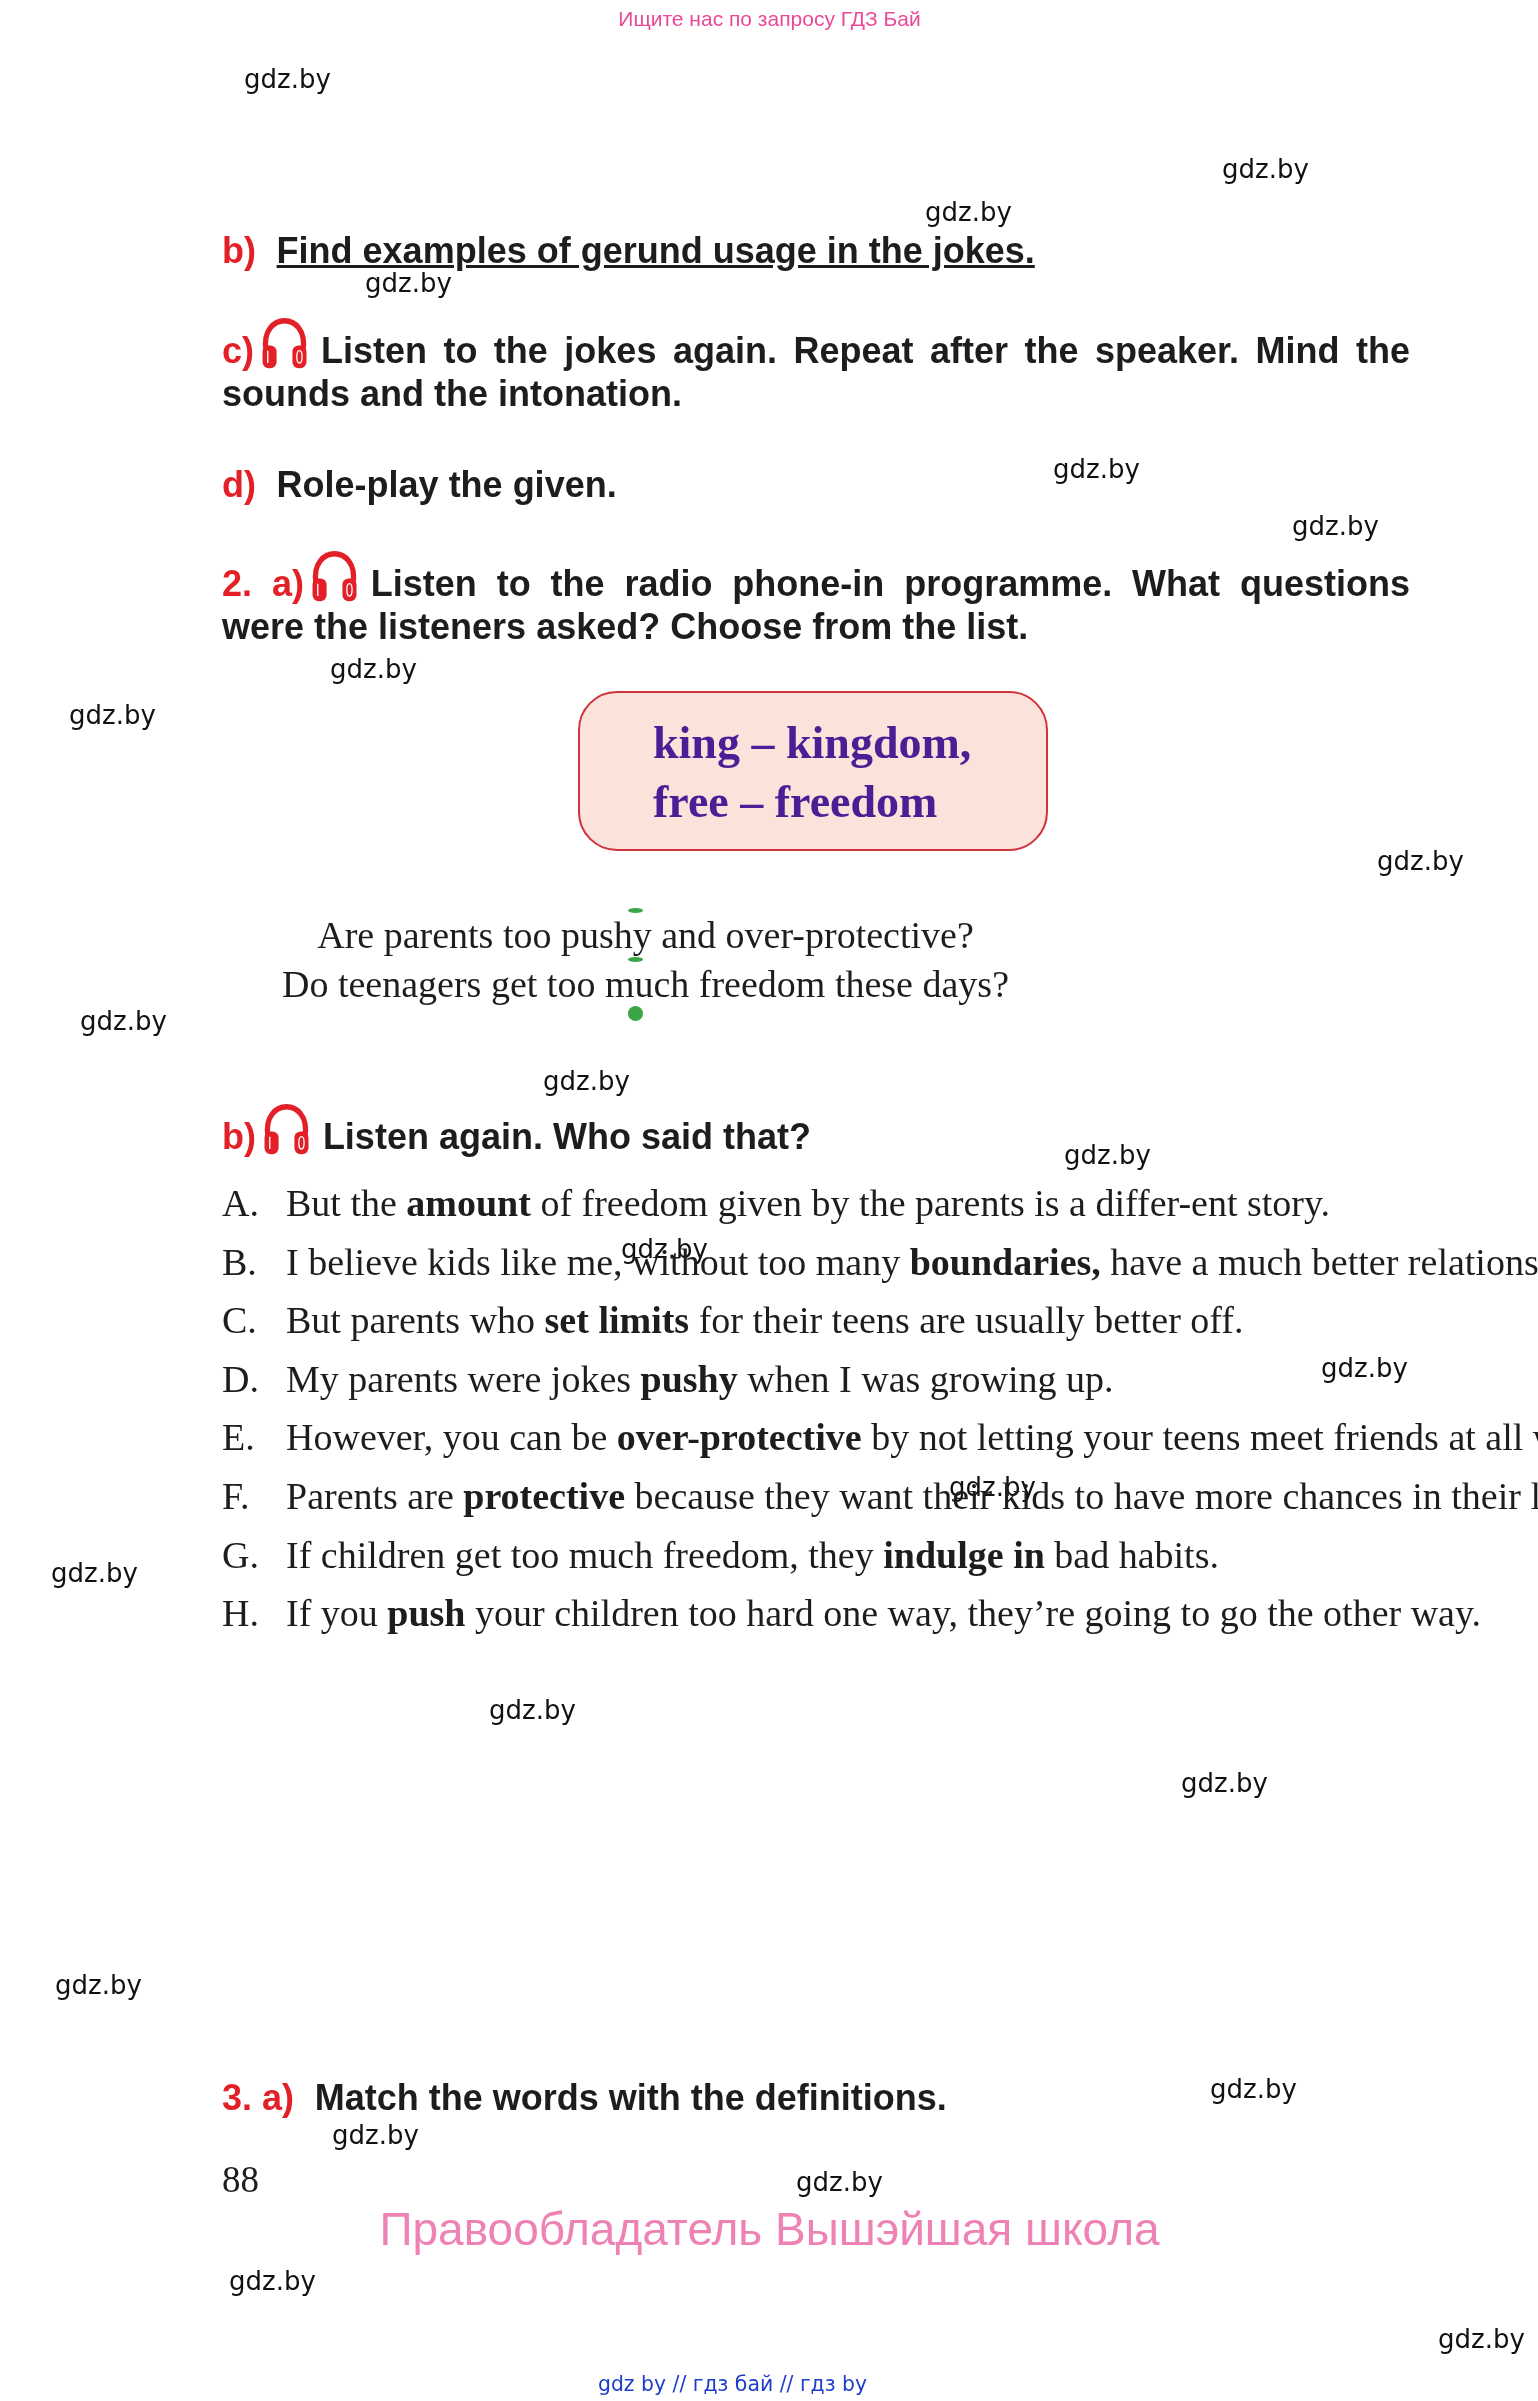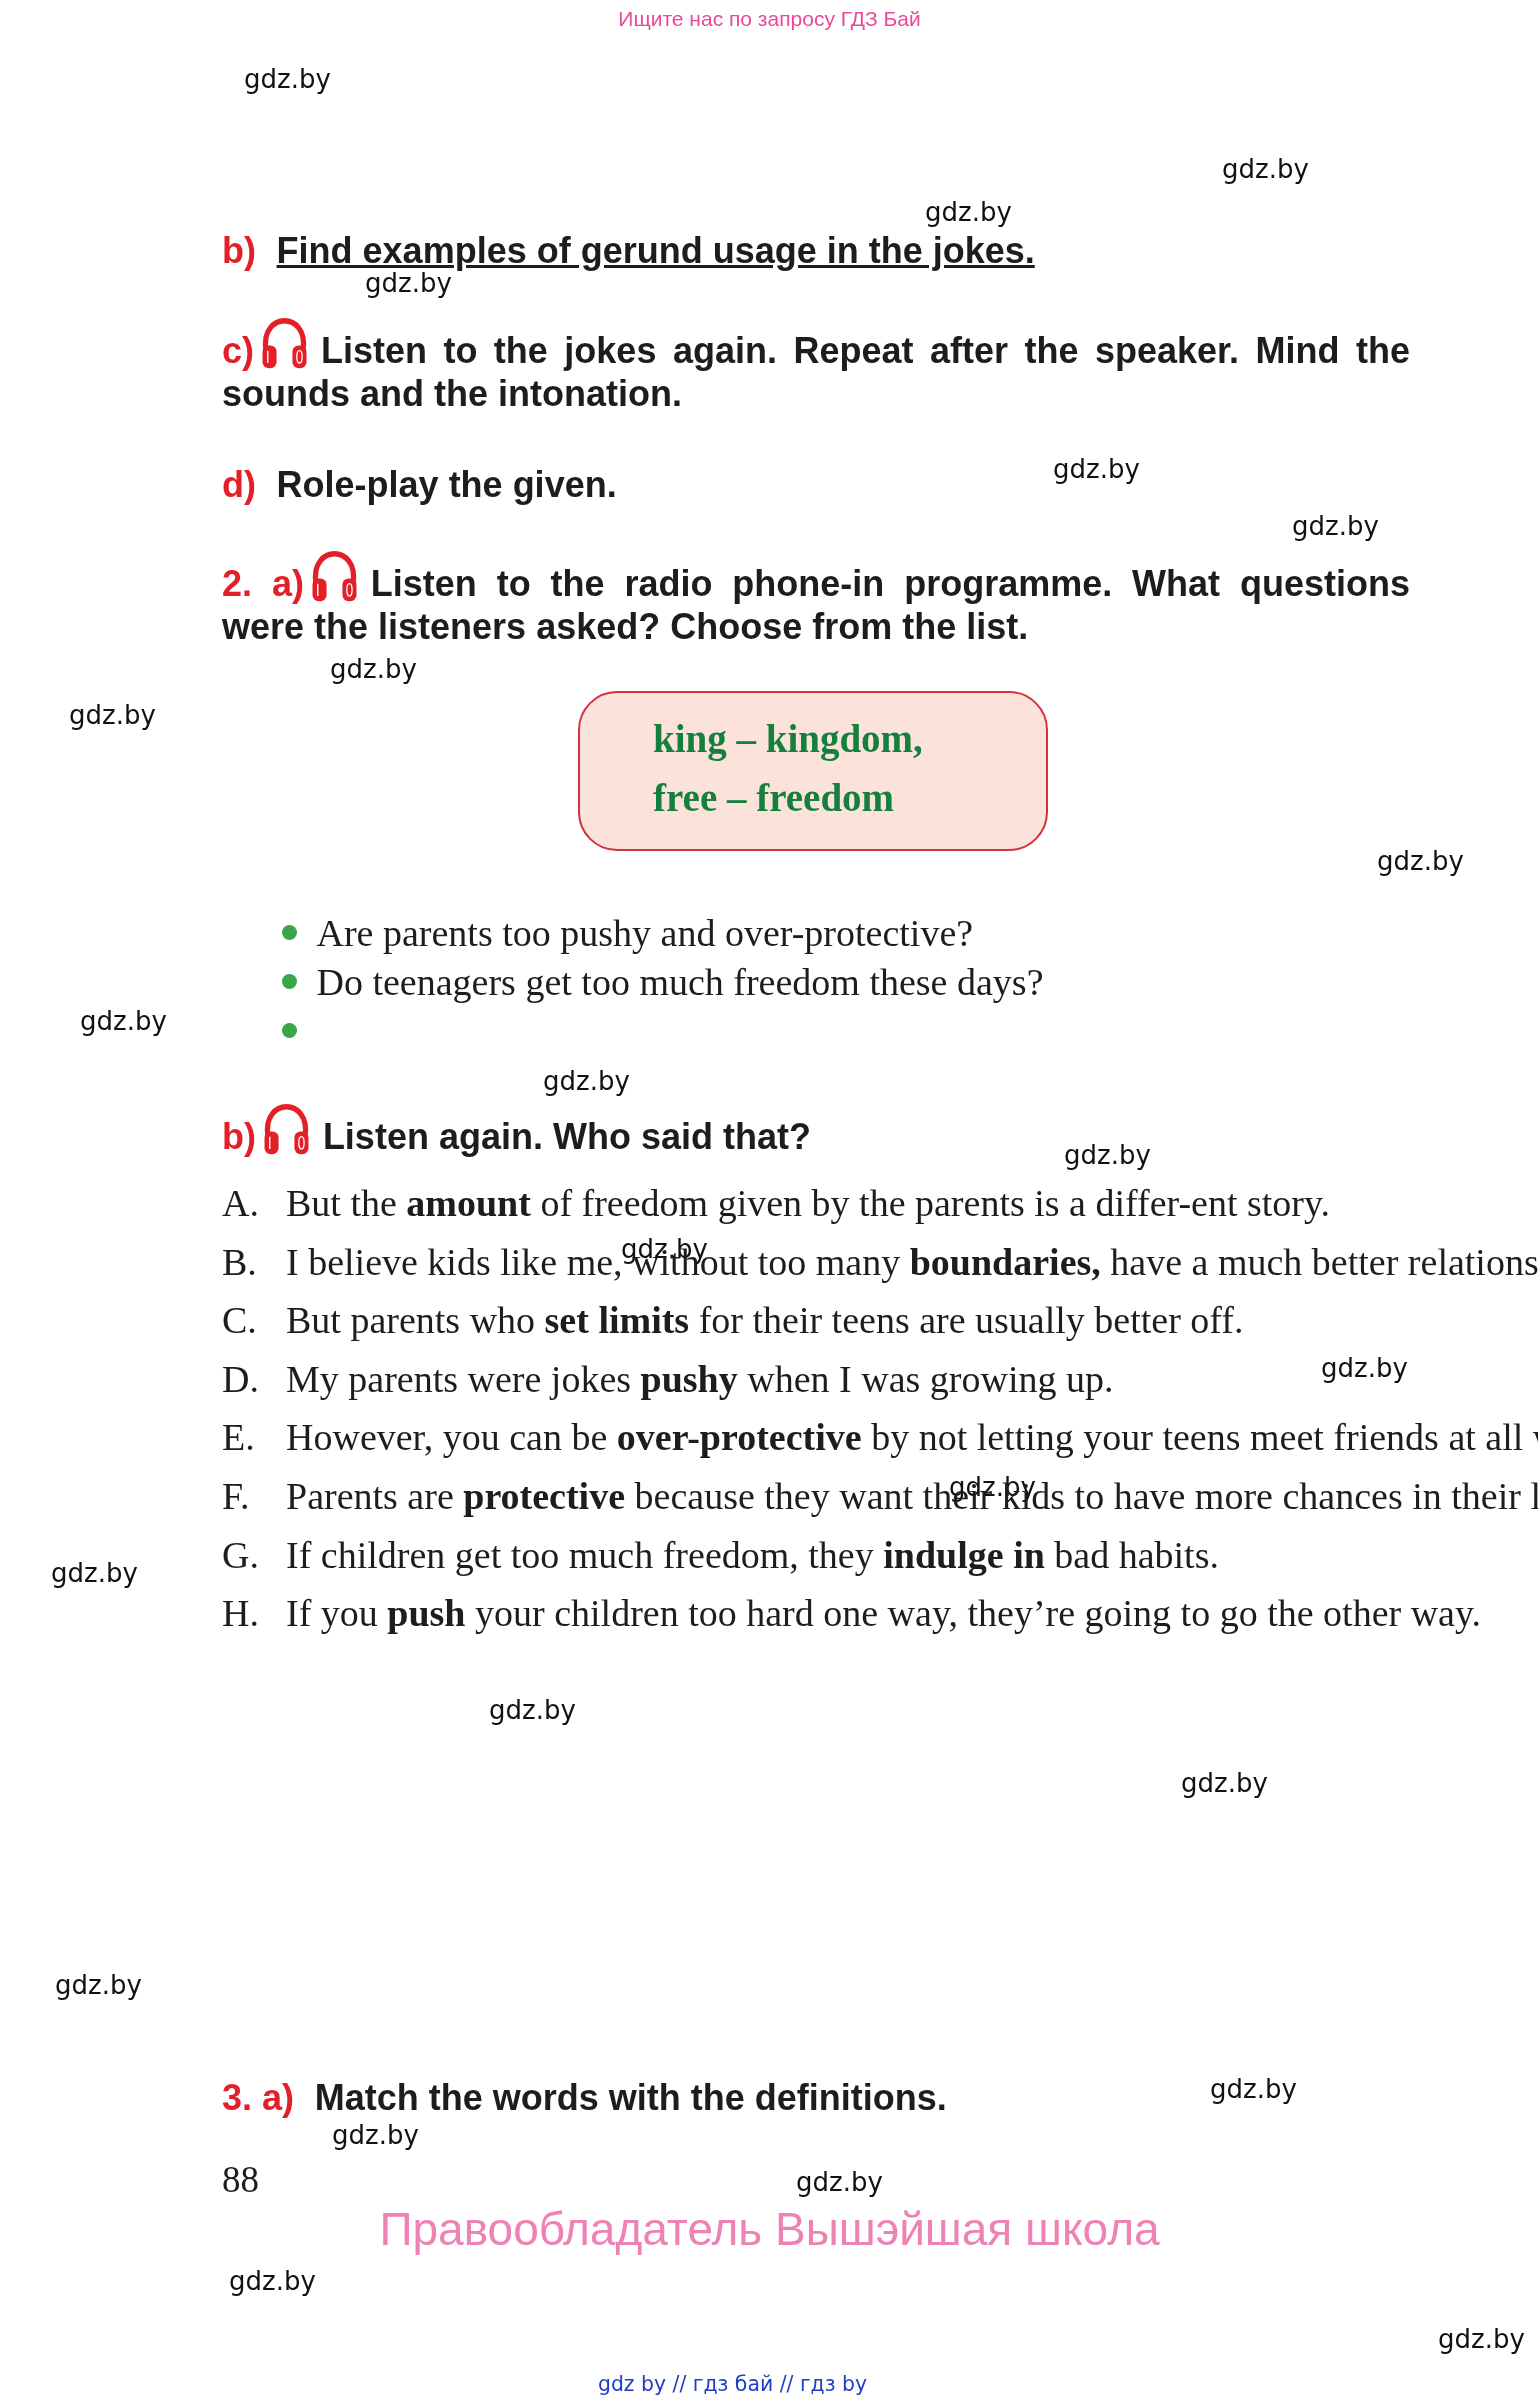--- a/index.html
+++ b/index.html
@@ -5,23 +5,23 @@
   html, body { margin: 0; padding: 0; background: #ffffff; }
   body { width: 1539px; height: 2401px; position: relative; overflow: hidden; }
   .abs { position: absolute; white-space: nowrap; }
   .top-banner { top: 7px; left: 0; width: 1539px; text-align: center; color: #ec4899; font-family: "Liberation Sans", sans-serif; font-size: 21px; }
   .wm { color: #111; font-family: "DejaVu Sans", sans-serif; font-size: 26px; }
   .task { font-family: "Liberation Sans", sans-serif; font-weight: bold; font-size: 36px; color: #1d1d1b; line-height: 43px; }
   .task .lbl { color: #e32028; }
   .task-wrap { width: 1188px; white-space: normal; text-align: justify; }
   .hp { display: inline-block; width: 51px; height: 55px; vertical-align: -8.9px; margin: 0 10.6px 0 5.3px; }
   .box { left: 578px; top: 691px; width: 470px; height: 160px; border: 2.7px solid #d0333a; border-radius: 39px; background: #fbe3db; box-sizing: border-box; }
-  .box-line { position: absolute; left: 73px; font-family: "Liberation Serif", serif; font-weight: bold; font-size: 39px; color: #15803d; }
+  .box-line { position: absolute; left: 73px; font-family: "Liberation Serif", serif; font-weight: bold; font-size: 46px; color: #4c1d95; }
   .bullets { left: 282px; top: 908px; font-family: "Liberation Serif", serif; font-size: 38px; color: #1d1d1b; }
-  .bullet-row { height: 49px; display: flex; align-items: center; }
+  .bullet-row { height: 49px; display: flex; align-items: center; flex-direction: column; }
   .dot { display: inline-block; width: 15px; height: 15px; border-radius: 50%; background: #3aa648; margin-right: 19.5px; }
   .quotes { left: 222px; top: 1179px; width: 1188px; font-family: "Liberation Serif", serif; font-size: 38px; color: #1d1d1b; }
   .q { display: flex; margin-bottom: 10.6px; line-height: 48px; }
   .q .letter { width: 64px; flex: none; }
   .q .txt { flex: 1; text-align: justify; }
   .q b { font-weight: bold; }
   .pnum { left: 222px; top: 2158px; font-family: "Liberation Serif", serif; font-size: 37px; color: #1d1d1b; }
   .copyright { left: 0; top: 2202px; width: 1539px; text-align: center; font-family: "Liberation Sans", sans-serif; font-size: 46px; color: #ee82b4; }
   .footer { left: 0; top: 2372px; width: 1465px; text-align: center; font-family: "DejaVu Sans", sans-serif; font-size: 20.4px; color: #1f3ec8; }
 </style>

